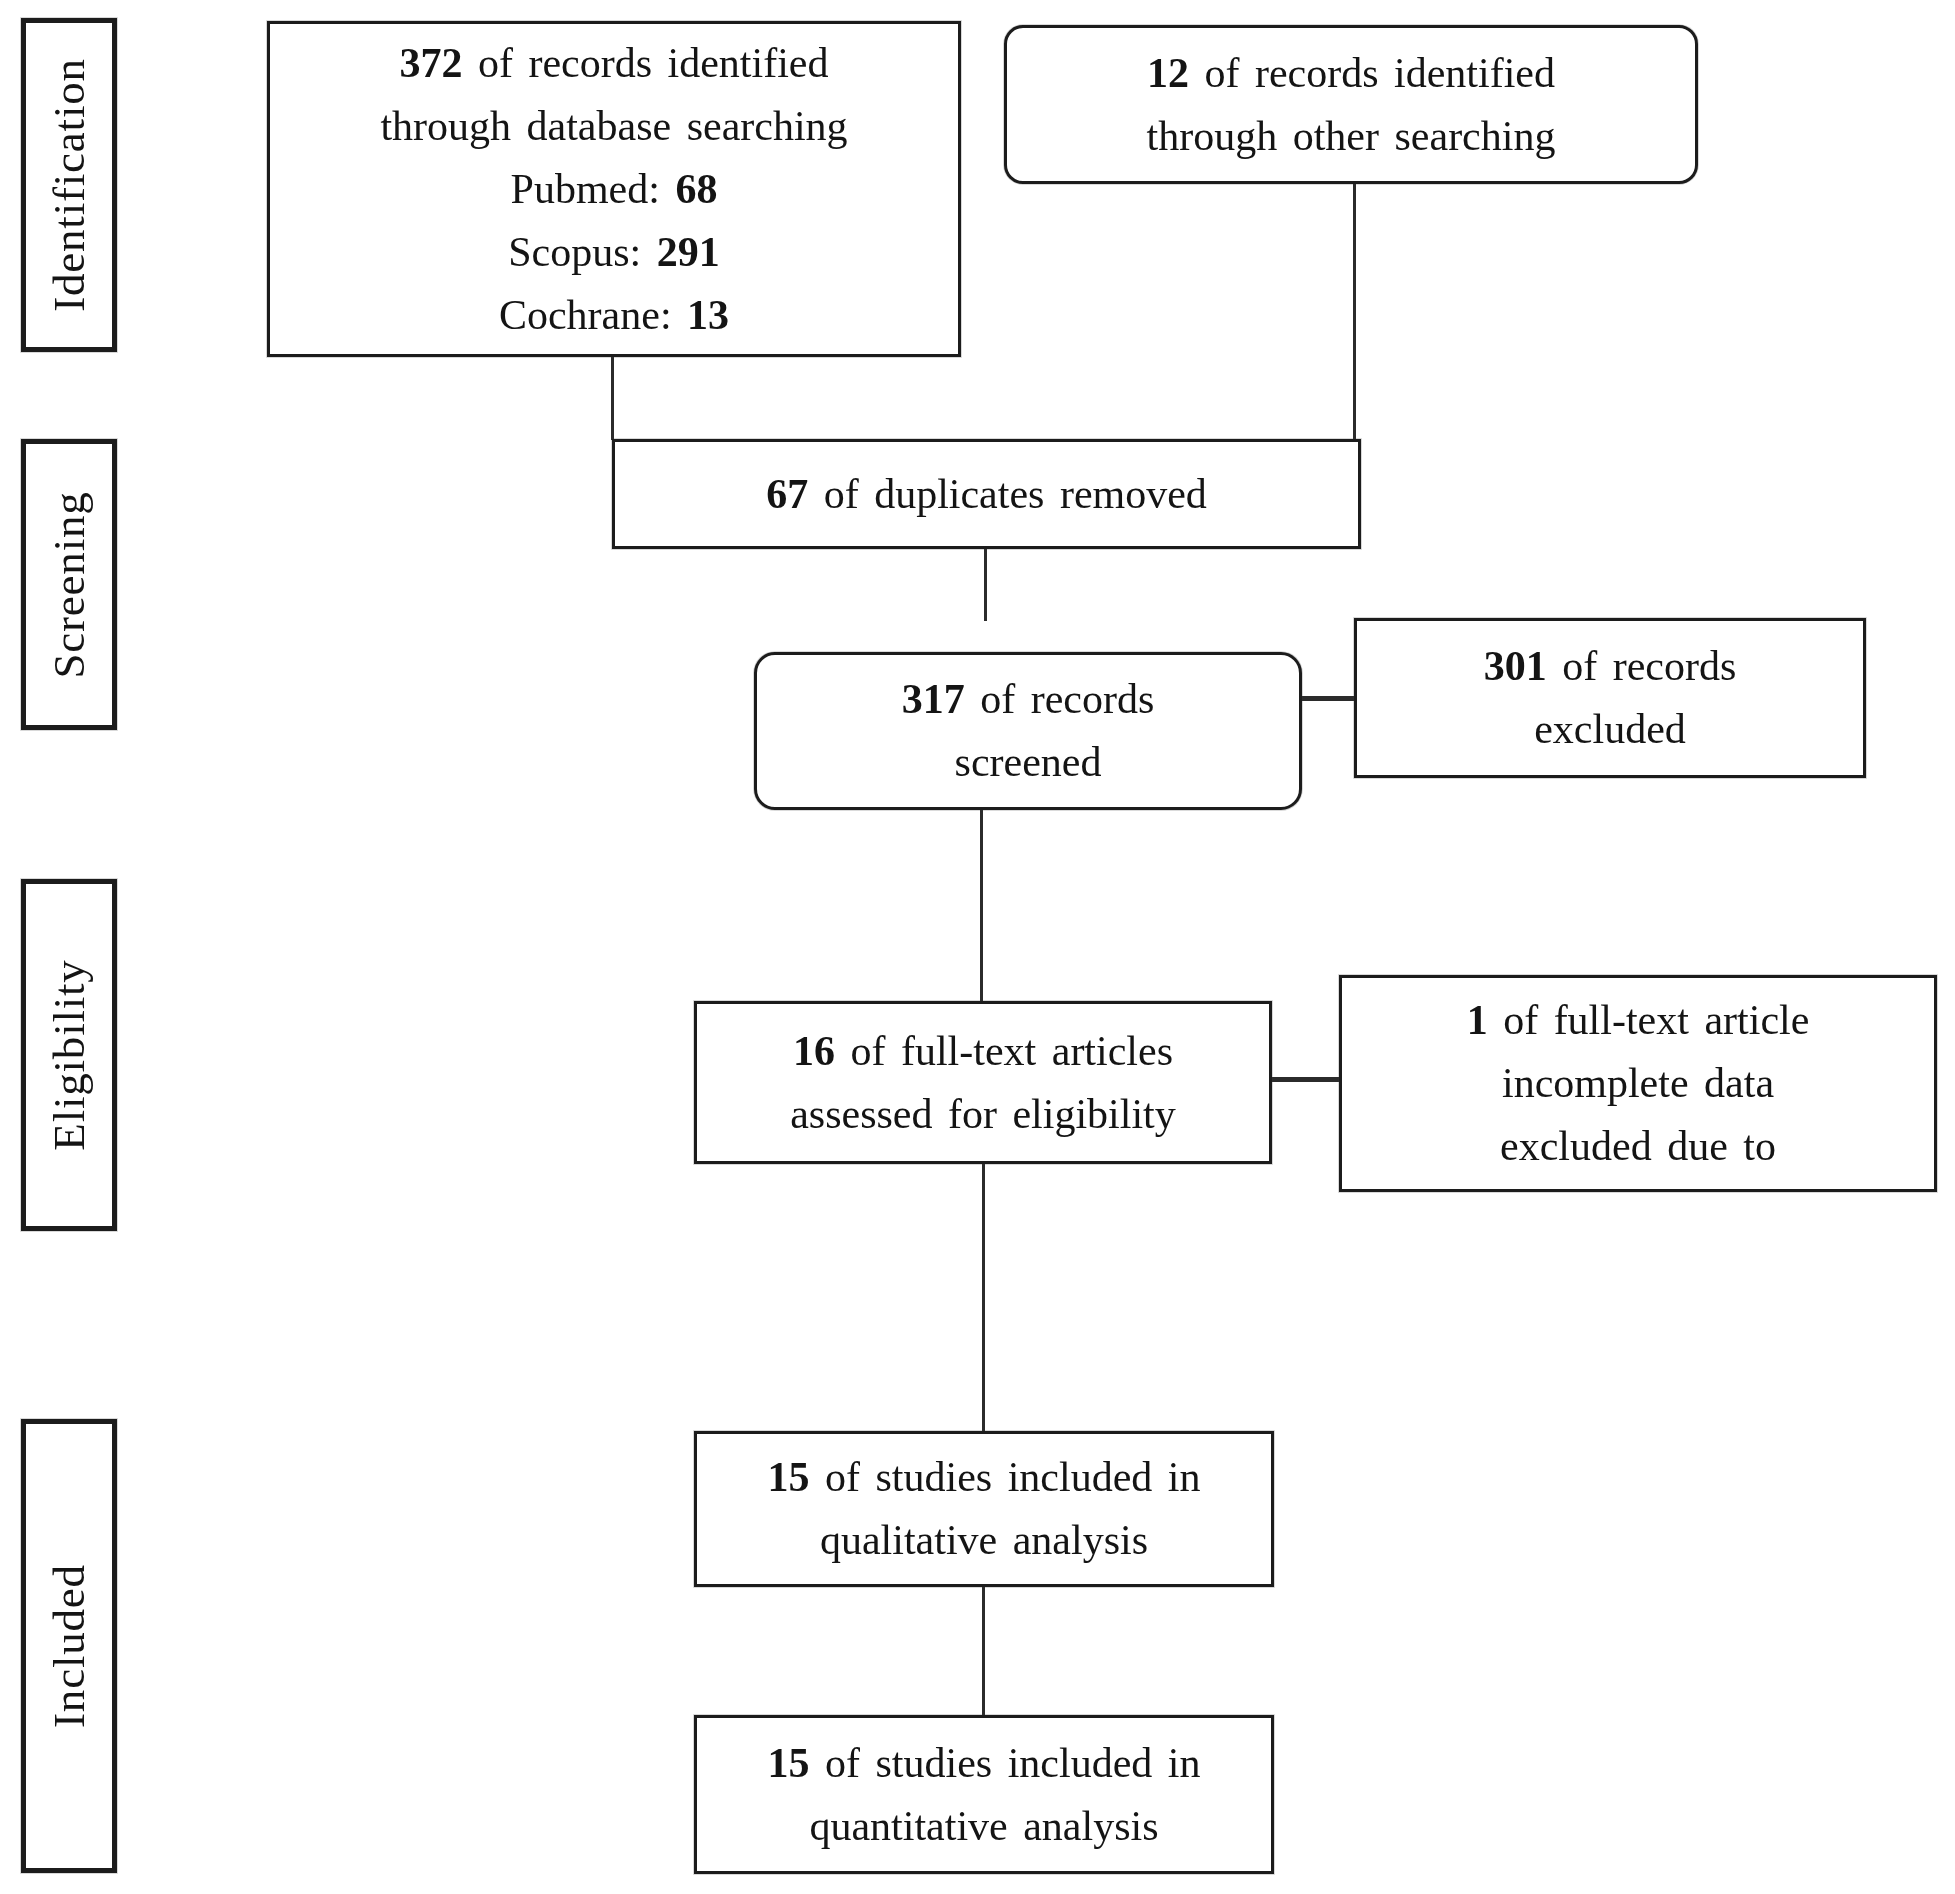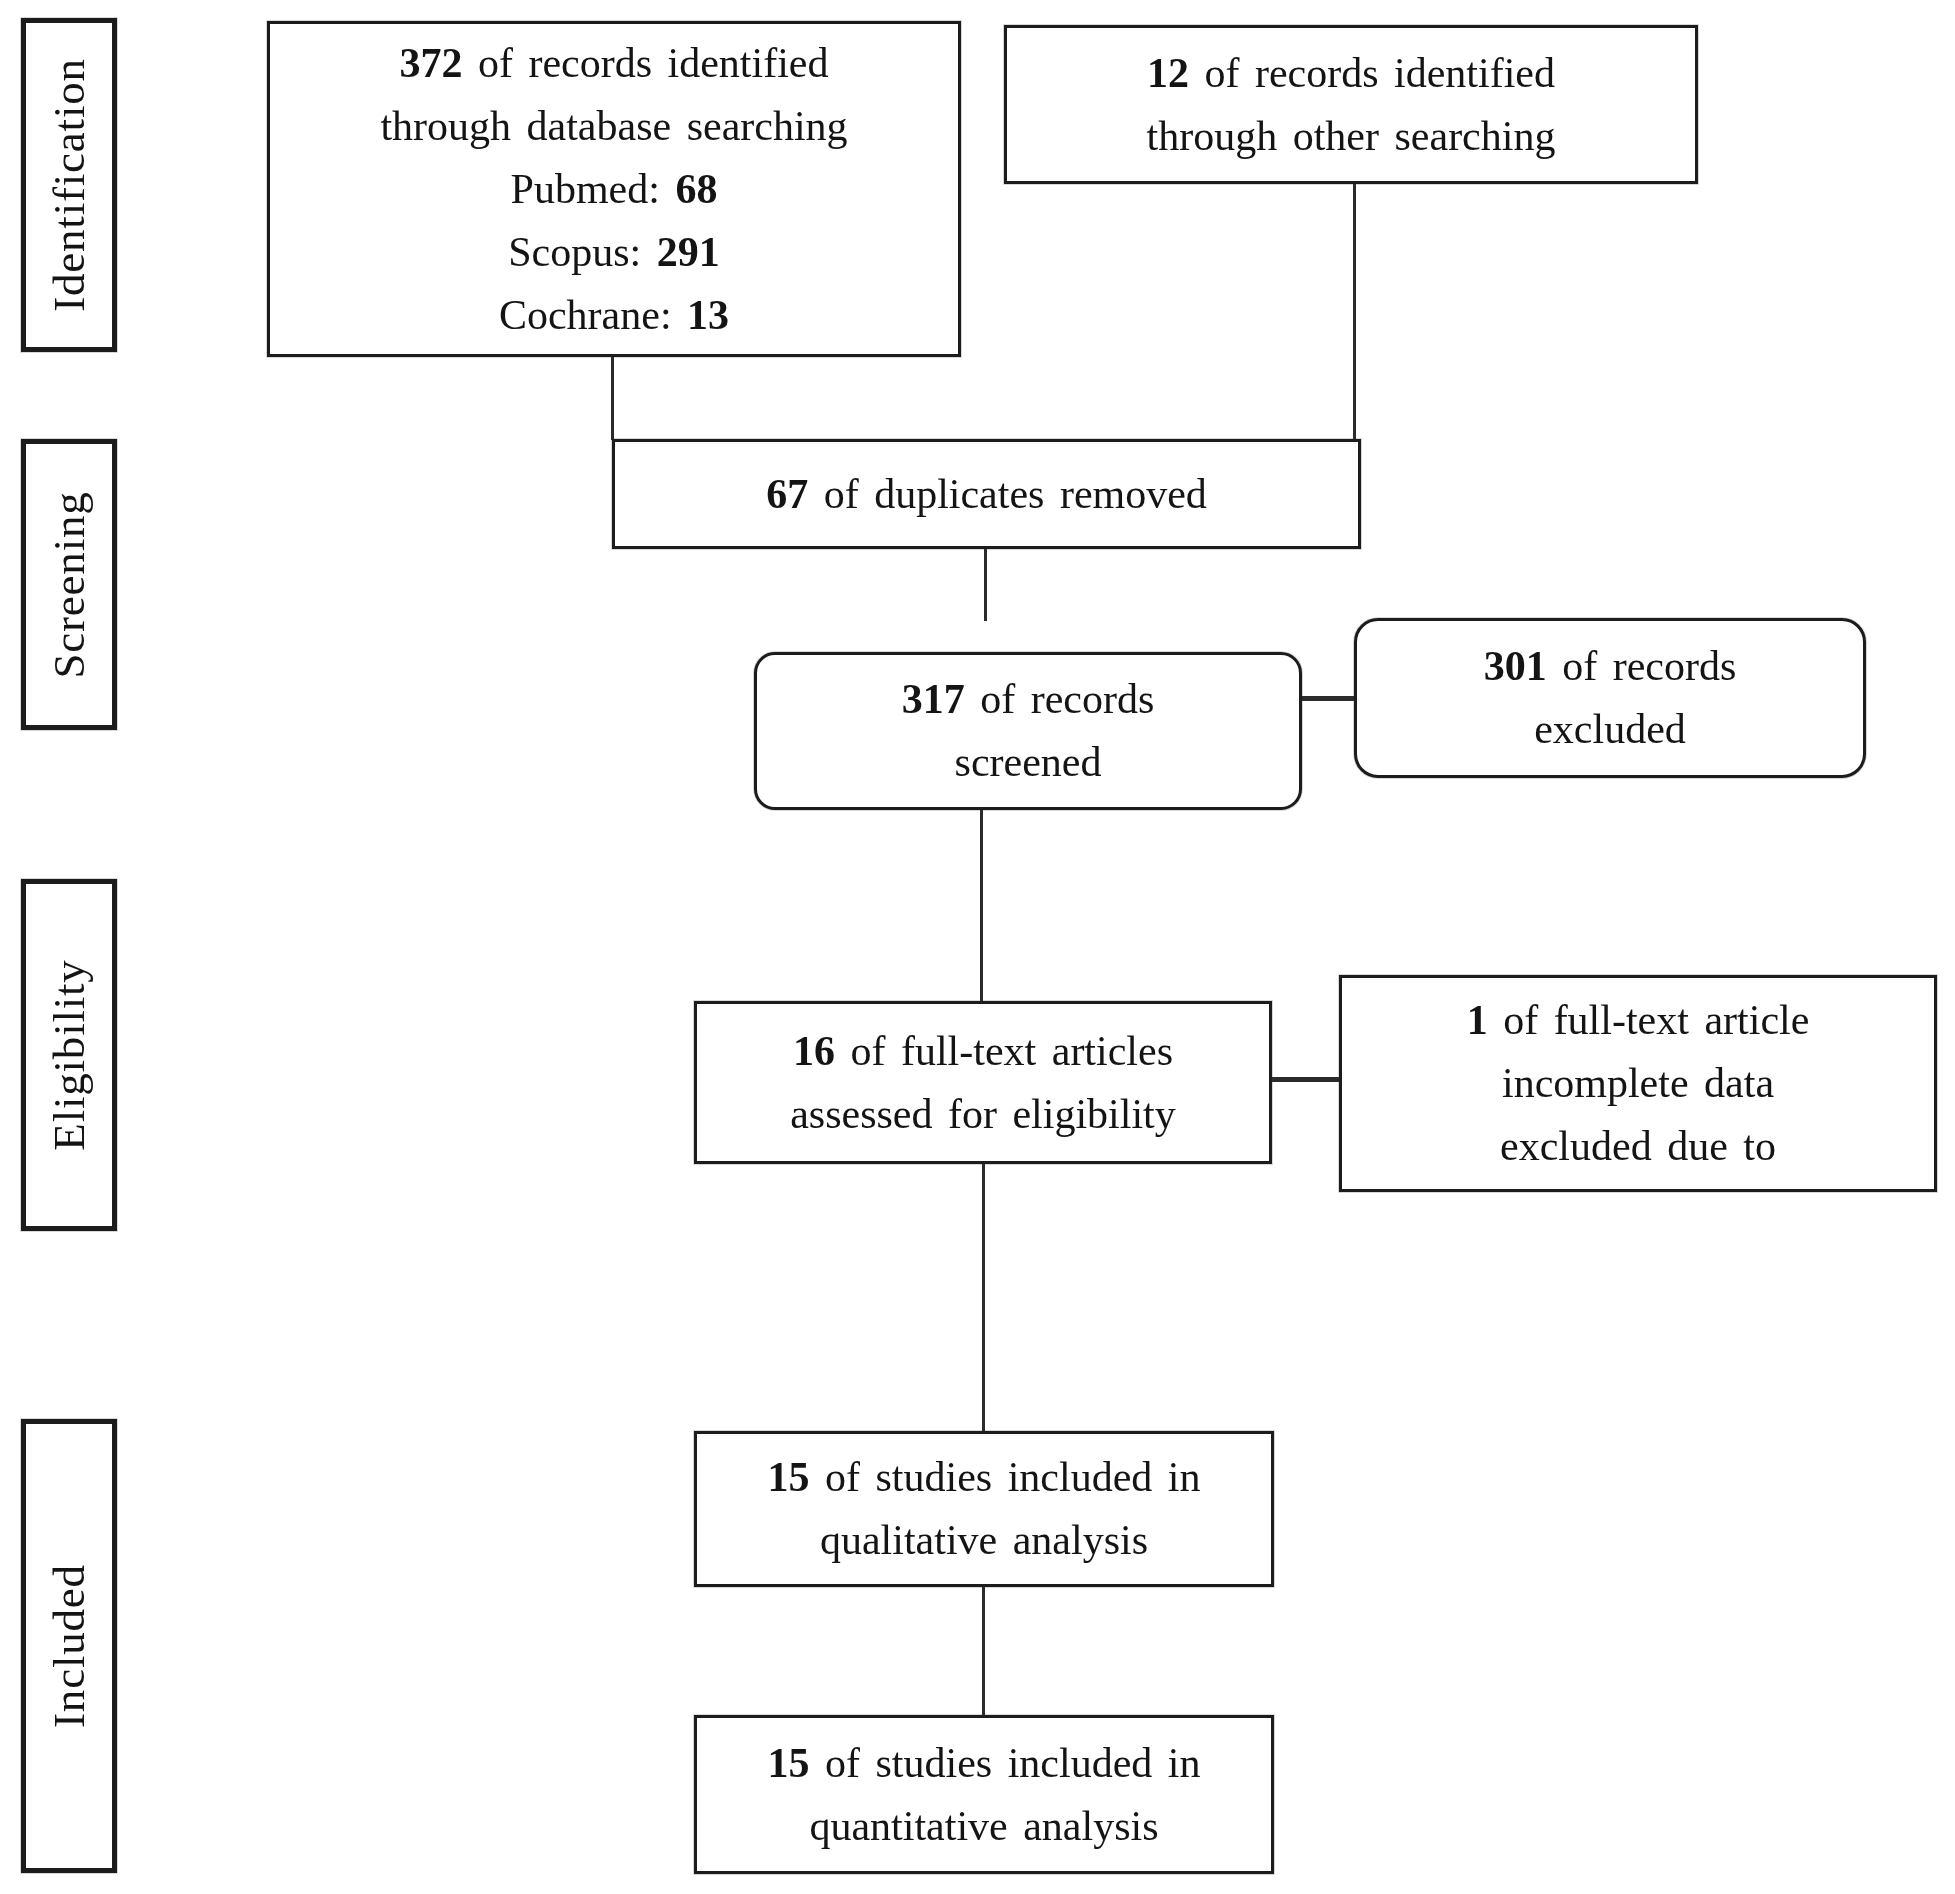--- a/index.html
+++ b/index.html
@@ -104,21 +104,21 @@
     <div class="bline">
       <span>Scopus:</span>
       <span class="num">291</span>
     </div>
     <div class="bline">
       <span>Cochrane:</span>
       <span class="num">13</span>
     </div>
   </div>
 
-  <div class="fbox" style="left:1004px; top:25px; width:694px; height:159px;">
+  <div class="fbox" style="left:1004px; top:25px; width:694px; height:159px;border-radius:19px;">
     <div class="bline">
       <span class="num">12</span>
       <span>of records identified</span>
     </div>
     <div class="bline">
       <span>through other searching</span>
     </div>
   </div>
 
   <div class="fbox" style="left:612px; top:439px; width:749px; height:110px;">
@@ -131,21 +131,21 @@
   <div class="fbox" style="left:754px; top:652px; width:548px; height:158px;border-radius:21px;">
     <div class="bline">
       <span class="num">317</span>
       <span>of records</span>
     </div>
     <div class="bline">
       <span>screened</span>
     </div>
   </div>
 
-  <div class="fbox" style="left:1354px; top:618px; width:512px; height:160px;border-radius:24px;">
+  <div class="fbox" style="left:1354px; top:618px; width:512px; height:160px;">
     <div class="bline">
       <span class="num">301</span>
       <span>of records</span>
     </div>
     <div class="bline">
       <span>excluded</span>
     </div>
   </div>
 
   <div class="fbox" style="left:694px; top:1001px; width:578px; height:163px;">

